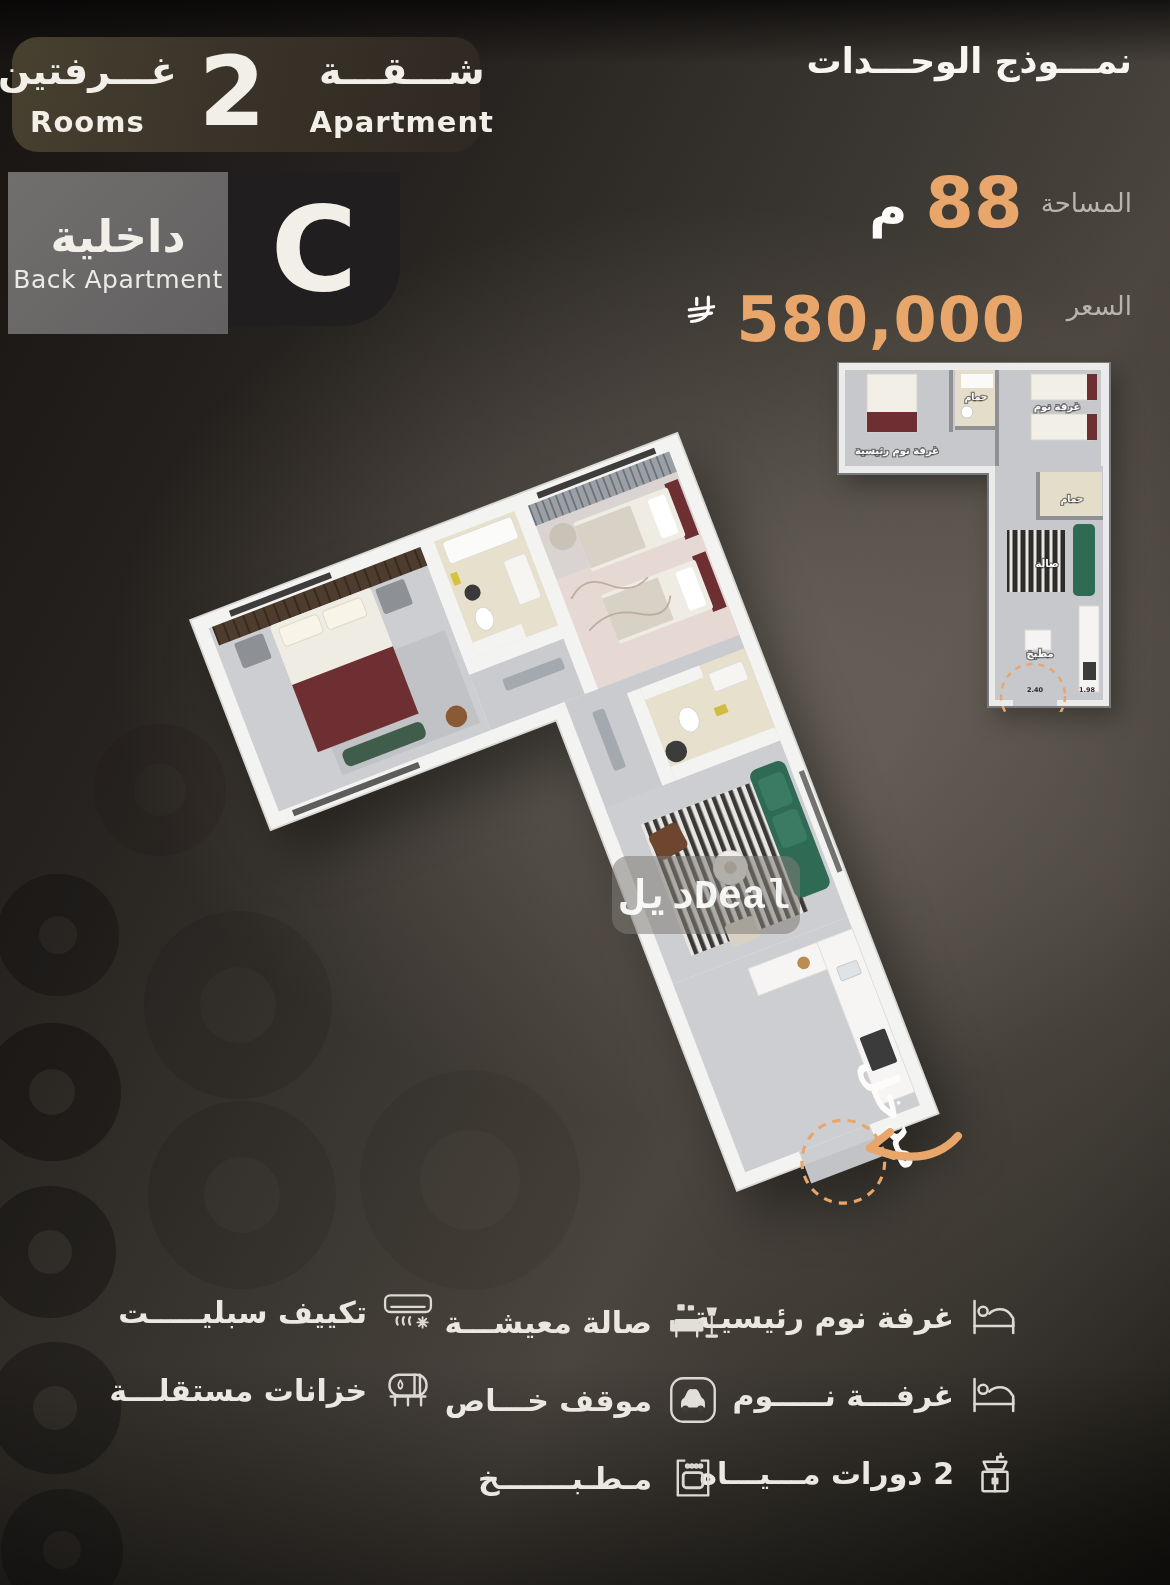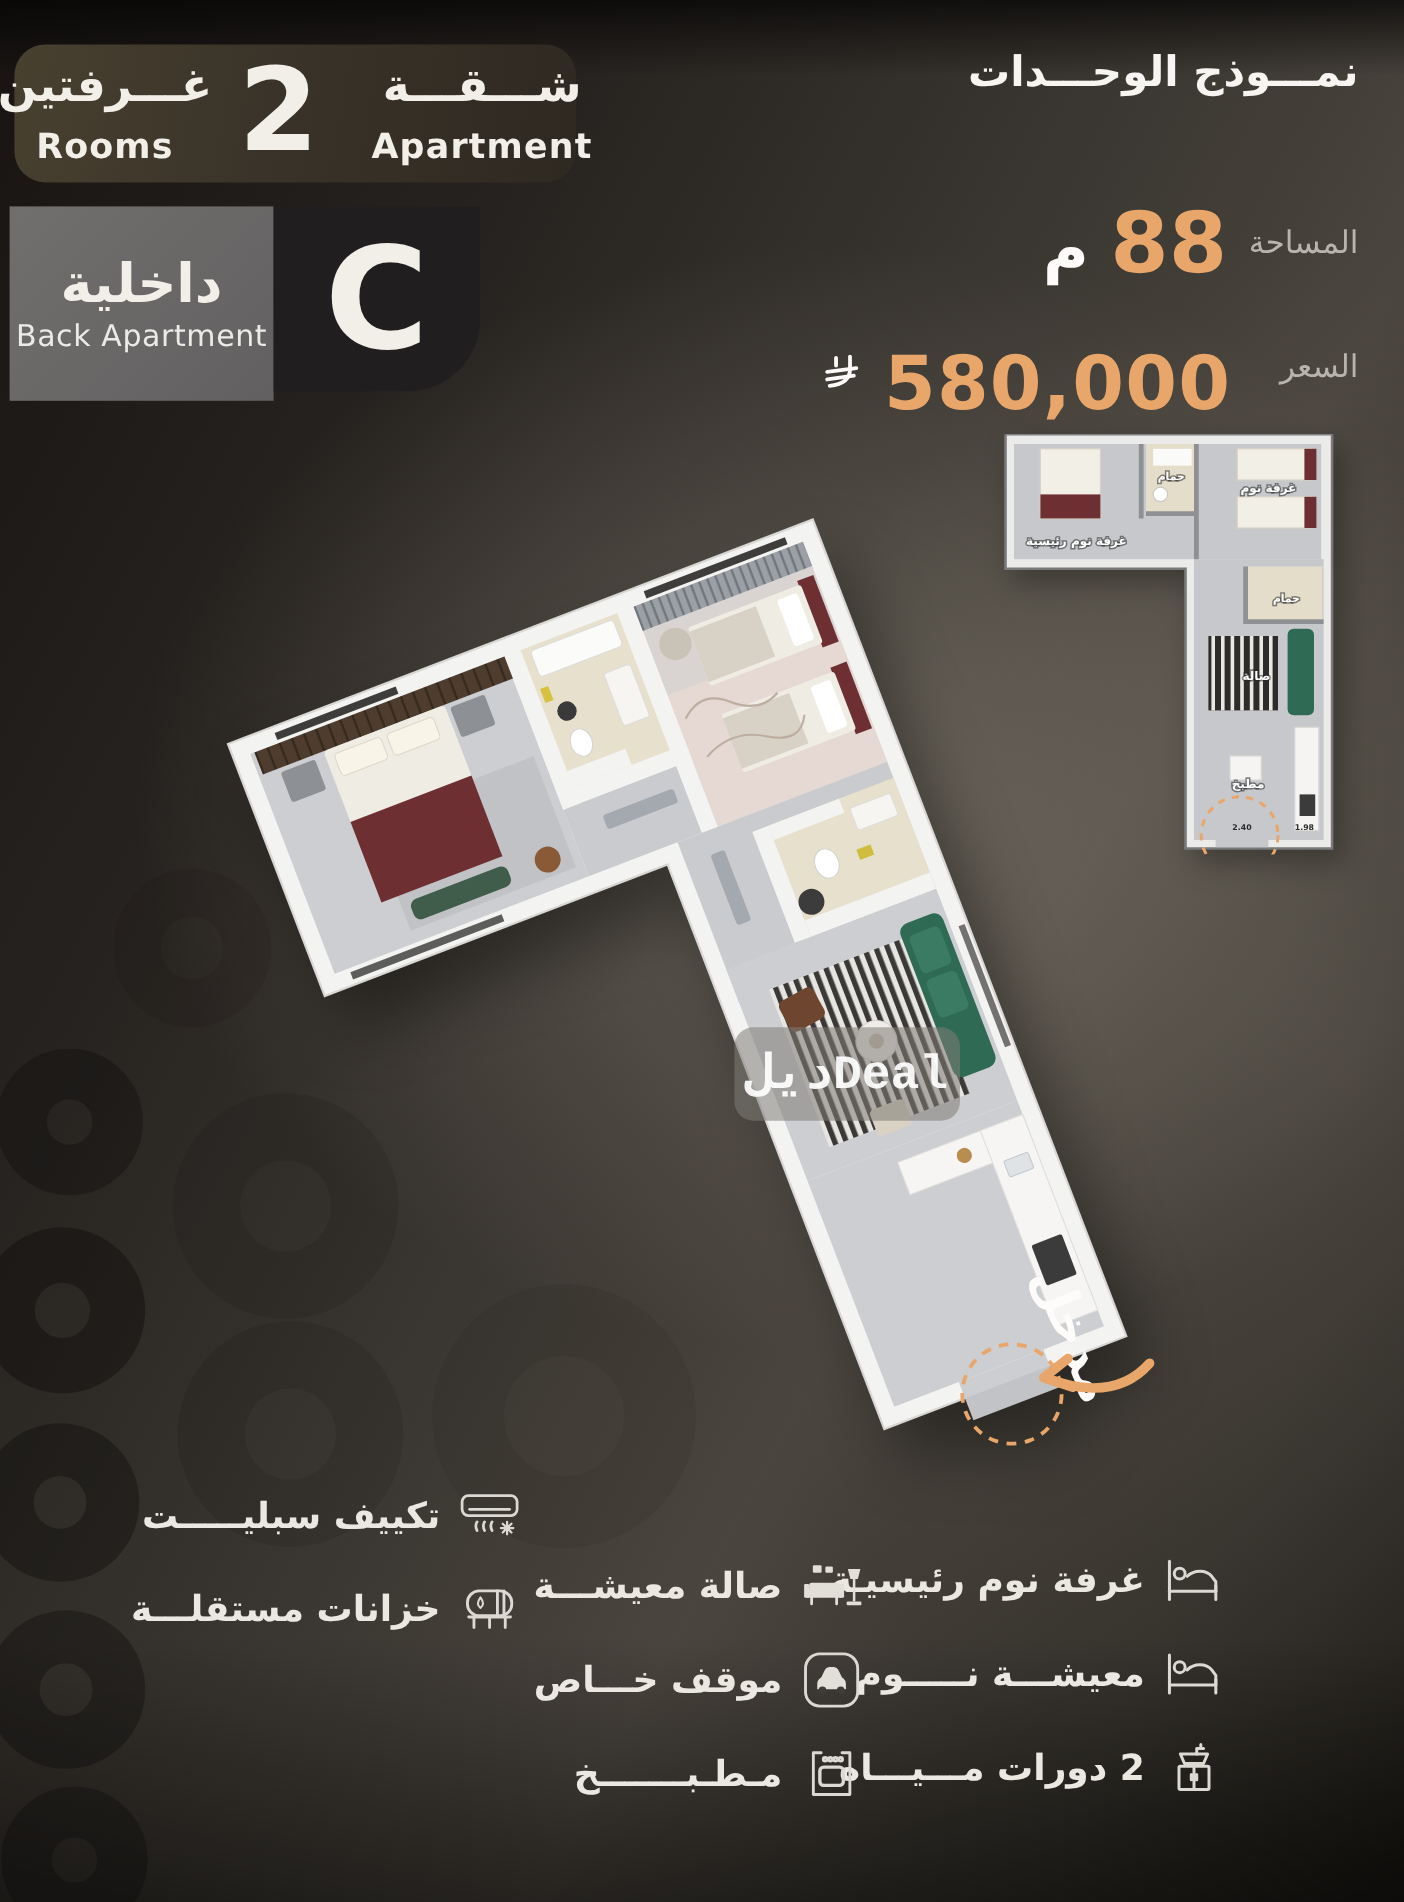--- a/index.html
+++ b/index.html
@@ -51,21 +51,21 @@
   .entrance-label{left:896px;top:1048px;font-size:42px;font-weight:700;color:#fdfcfa;
     transform:rotate(68deg);transform-origin:left top;}
   .entrance-arrow{left:818px;top:1088px;width:160px;height:90px;}
   
   .fcol{position:absolute;display:flex;flex-direction:column;direction:rtl;}
   .frow{display:flex;direction:rtl;align-items:center;gap:16px;height:78px;}
   .frow .label{font-size:30px;font-weight:700;color:#ebe8e2;white-space:nowrap;}
   .ficon{width:50px;height:50px;flex:0 0 auto;display:flex;align-items:center;justify-content:center;}
   .col-right{right:150px;top:1278px;}
   .col-mid{right:452px;top:1283px;}
-  .col-left{right:737px;top:1224px;}
+  .col-left{right:737px;top:1273px;}
   .stroke-ic{stroke:#dcd9d3;stroke-width:2.2;fill:none;stroke-linecap:round;stroke-linejoin:round;}
   .fill-ic{fill:#e2dfd9;stroke:none;}
   text{font-family:"DejaVu Sans","Liberation Sans",sans-serif;}
 </style>
 </head>
 <body>
 
 <div class="page">
 
   <svg class="abs" style="left:0;top:0;" width="1170" height="1585" viewBox="0 0 1170 1585">
@@ -306,21 +306,21 @@
     <div class="frow">
       <span class="ficon">
         <svg viewBox="0 0 44 36" width="50" height="42" class="stroke-ic">
           <path d="M4 4 V32"></path>
             <circle cx="11.5" cy="13" r="4"></circle>
           <path d="M17 15 c5 -5 14 -5 18 0 l3 4 v7"></path>
           <path d="M4 26 H38"></path>
             <path d="M38 22 V32"></path>
         </svg>
       </span>
-      <span class="label">معيشـــة نـــــوم</span>
+      <span class="label">غرفـــة نـــــوم</span>
     </div>
     <div class="frow">
       <span class="ficon">
         <svg viewBox="0 0 44 44" width="50" height="50" class="stroke-ic">
           <path d="M24 12 V8 h5 M27 5 v3"></path>
           <path d="M12 12 h20 l-3 7 H15 z"></path>
           <rect x="11" y="21" width="22" height="17" rx="1"></rect>
           <path d="M22 21 V38 M20 27 v4 M24 27 v4"></path>
         </svg>
       </span>

